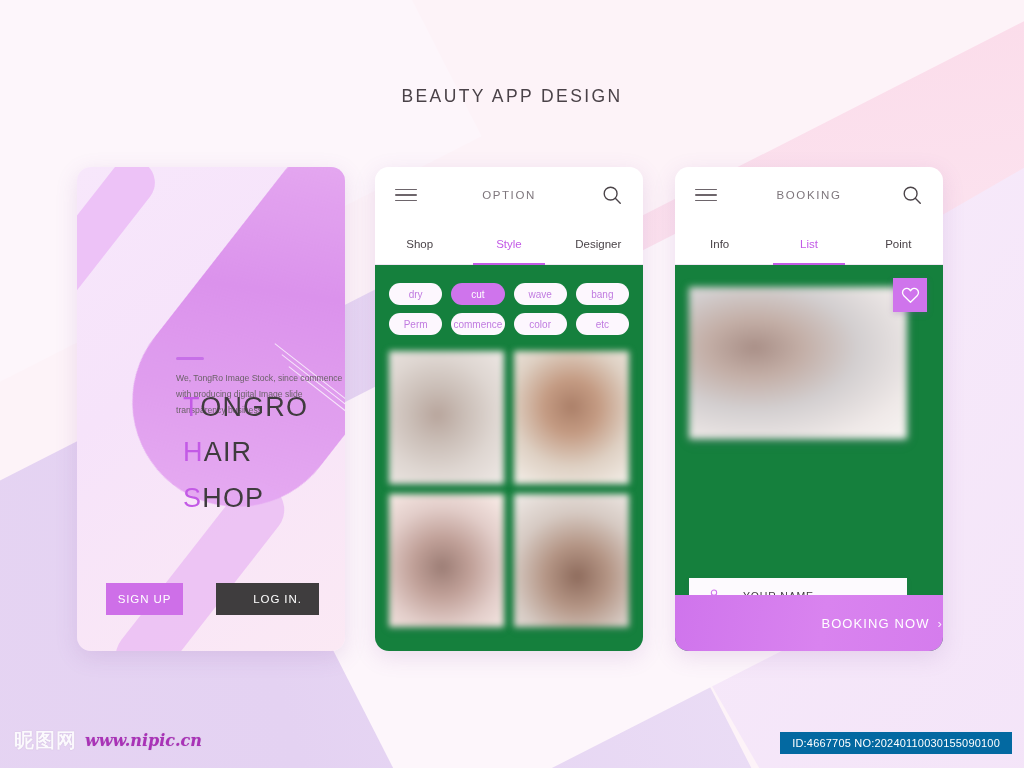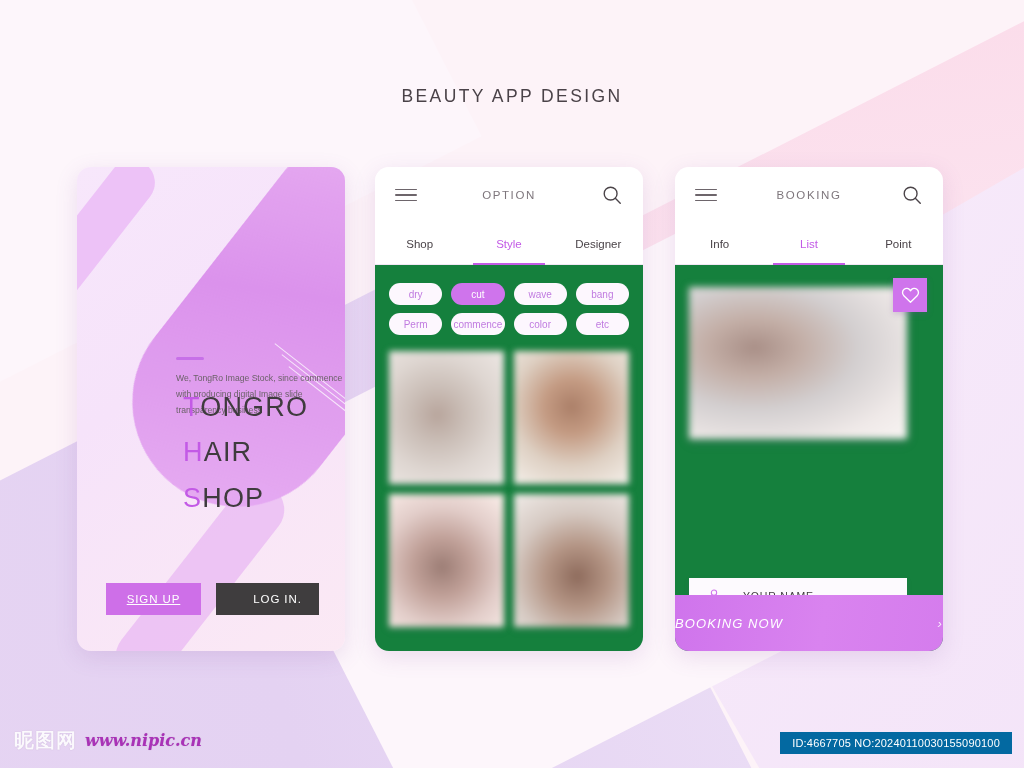--- a/index.html
+++ b/index.html
@@ -158,21 +158,21 @@
     height: 32px;
     display: flex;
     align-items: center;
     justify-content: center;
     font-size: 11.5px;
     letter-spacing: .9px;
     color: #ffffff;
     cursor: pointer;
     user-select: none;
   }
-  #btn-signup { left: 29px; width: 95px; background: #ce6fe8; text-decoration: underline; }
+  #btn-signup { left: 29px; width: 77px; background: #ce6fe8; }
   #btn-login  { left: 139px; width: 103px; background: #3f3d3e; padding-left: 20px; }
 
   
   .app-head {
     height: 56px;
     background: #ffffff;
     display: flex;
     align-items: center;
     padding: 0 20px;
     position: relative;
@@ -294,27 +294,26 @@
     letter-spacing: .8px;
     color: #3f3b3e;
   }
   #booking-now {
     position: absolute;
     left: 0; right: 0; bottom: 0;
     height: 56px;
     background: linear-gradient(100deg, #cf74ec 0%, #d983ef 55%, #d57ced 100%);
     display: flex;
     align-items: center;
-    justify-content: space-between;
+    justify-content: flex-end;
     gap: 8px;
     color: #ffffff;
     font-size: 13px;
     letter-spacing: 1.1px;
     cursor: pointer;
-    font-style: italic;
   }
   #booking-now .chev { font-size: 13px; opacity: .85; }
 
   
   #watermark {
     position: absolute;
     left: 14px;
     bottom: 14px;
     display: flex;
     align-items: center;

